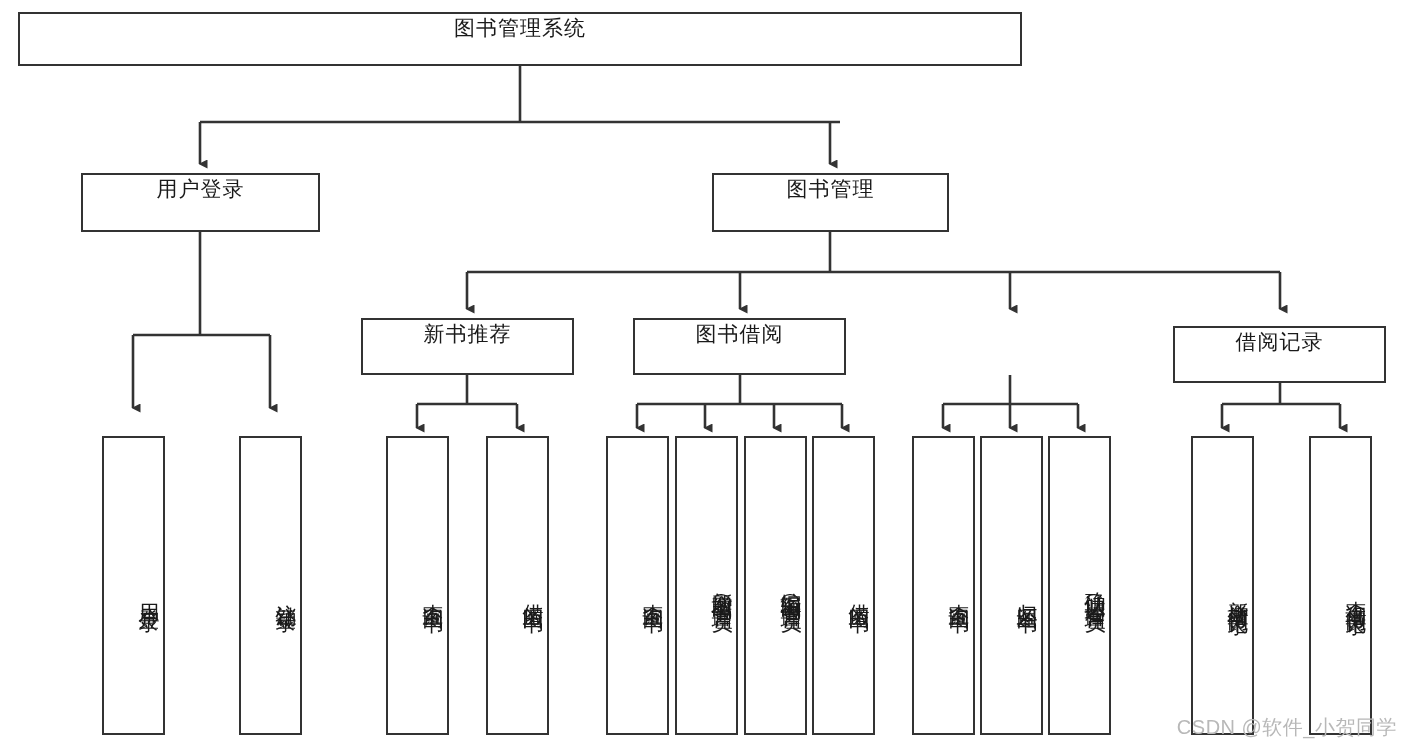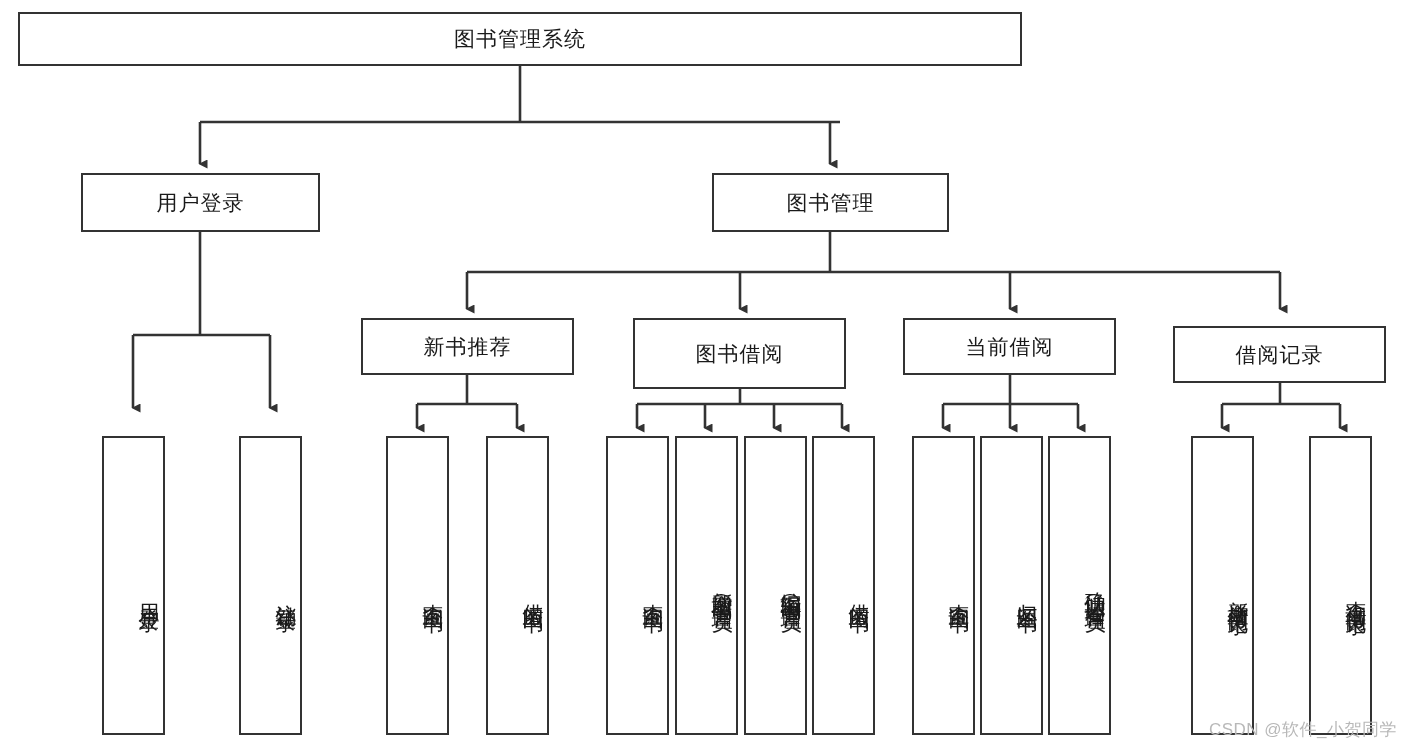--- a/index.html
+++ b/index.html
@@ -24,21 +24,20 @@
     width: 1405px;
     height: 747px;
     pointer-events: none;
   }
   .node {
     position: absolute;
     box-sizing: border-box;
     border: 2px solid #333333;
     background: #ffffff;
     display: flex;
-    align-items: center;
     justify-content: center;
     color: #1a1a1a;
   }
   .node.horiz {
     font-size: 21px;
     letter-spacing: 1px;
   }
   .node.vert {
     writing-mode: vertical-rl;
     text-orientation: upright;
@@ -52,21 +51,21 @@
     padding-top: 6px;
   }
   .node .lbl {
     display: block;
     white-space: nowrap;
   }
   #watermark {
     position: absolute;
     right: 8px;
     bottom: 6px;
-    font-size: 17px;
+    font-size: 20px;
     color: #b8b8b8;
     white-space: nowrap;
     letter-spacing: 0.5px;
   }
 </style>
 </head>
 <body>
 
 <div id="stage">
 
@@ -130,27 +129,24 @@
   </div>
 
   <div class="node horiz" style="left:361px; top:318px; width:213px; height:57px;">
     <span class="lbl">新书推荐</span>
   </div>
 
   <div class="node horiz" style="left:712px; top:173px; width:237px; height:59px;">
     <span class="lbl">图书管理</span>
   </div>
 
-  <div class="node horiz" style="left:633px; top:318px; width:213px; height:71px;">
+  <div class="node horiz" style="left:633px; top:318px; width:213px; height:57px;">
     <span class="lbl">图书借阅</span>
   </div>
 
-  <div class="node horiz" style="left:903px; top:318px; width:213px; height:57px;">
-    <span class="lbl">当前借阅</span>
-  </div>
 
   <div class="node horiz" style="left:1173px; top:318px; width:213px; height:57px;margin-top:8px;">
     <span class="lbl">借阅记录</span>
   </div>
 
   <div class="node vert" style="left:102px; top:436px; width:63px; height:299px;">
     <span class="lbl">用户登录</span>
   </div>
 
   <div class="node vert" style="left:239px; top:436px; width:63px; height:299px;">

